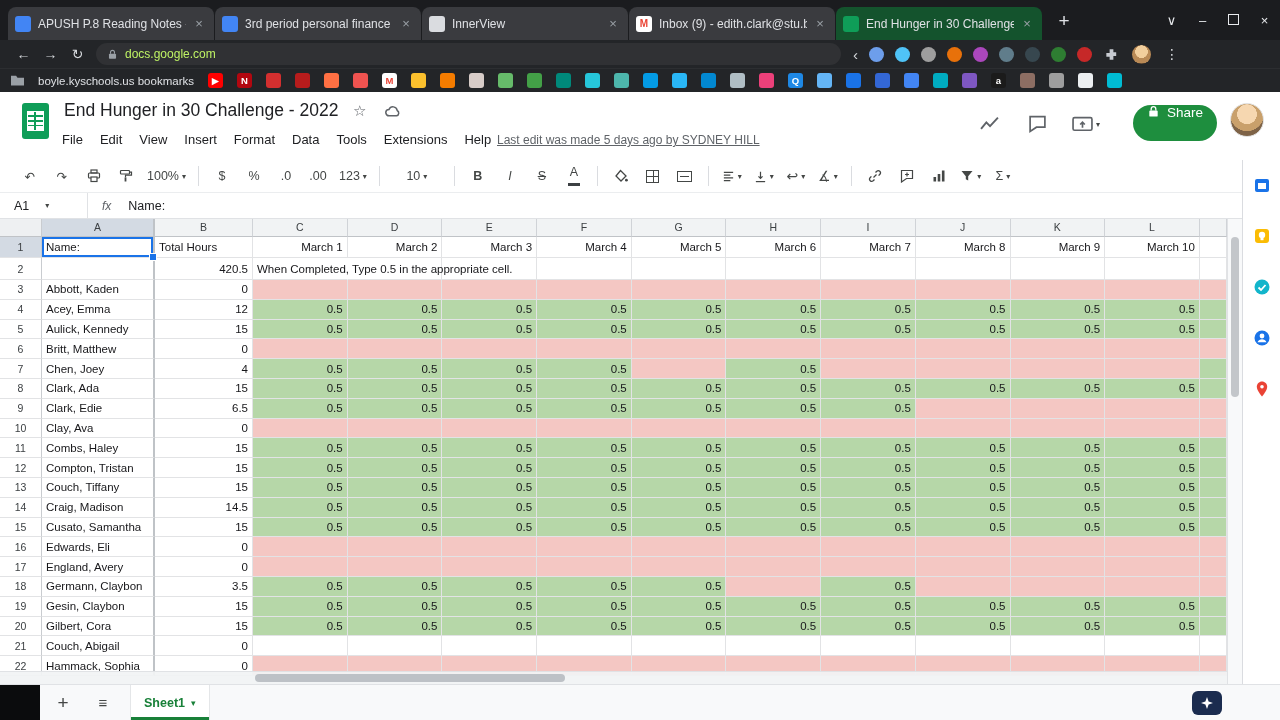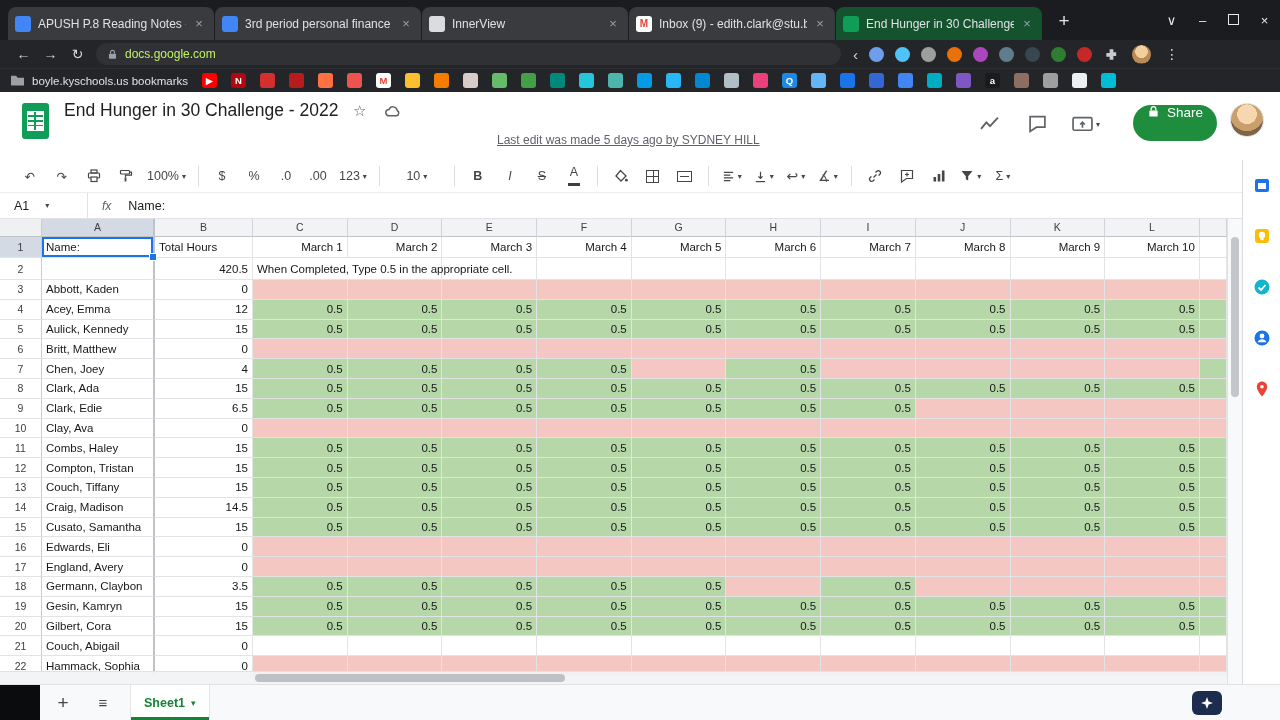--- a/index.html
+++ b/index.html
@@ -33,21 +33,21 @@
   .extdot{width:15px;height:15px;border-radius:50%;margin-left:11px;flex:none}
   #ext-puzzle{margin-left:12px}
   #browser-avatar{width:19px;height:19px;border-radius:50%;margin-left:13px;
       background:radial-gradient(circle at 50% 35%,#f2cf9d 0 40%,#b98a56 41% 75%,#6f5436 76%)}
   #browser-menu{margin-left:11px;color:#d5d8dc;font-size:14px;width:20px;text-align:center}
 
   
   #bookmarksbar{position:absolute;top:68px;left:0;width:1280px;height:24px;background:#232528;display:flex;align-items:center;
       font-size:11.5px;color:#dfe1e5;border-top:1px solid #2c2e31;box-sizing:border-box}
   #bm-folder{margin-left:10px}
-  #bm-label{margin-left:7px;white-space:nowrap}
+  #bm-label{margin-left:13px;white-space:nowrap}
   #bm-favicons{display:flex;align-items:center}
   .bfav{width:15px;height:15px;border-radius:3px;margin-left:14px;font-size:9.5px;font-weight:bold;
       display:flex;align-items:center;justify-content:center;flex:none}
 
   
   #appheader{position:absolute;top:92px;left:0;width:1268px;height:68px;background:#fff}
   #sheets-logo{position:absolute;left:22px;top:11px;width:27px;height:36px;background:#0f9d58;border-radius:3px}
   #sheets-logo .logo-lines{position:absolute;left:6px;top:9px;width:15px;height:18px;background:
       linear-gradient(to right,transparent 0 6.5px,#0f9d58 6.5px 8.2px,transparent 8.2px),
       repeating-linear-gradient(to bottom,#fff 0 3.4px,#0f9d58 3.4px 4.8px);outline:1px solid #fff;background-color:#fff}
@@ -255,20 +255,31 @@
   <div id="sheets-logo">
       <div class="logo-lines"></div>
     </div>
   <div id="doc-title">End Hunger in 30 Challenge - 2022</div>
   <span id="star-icon">☆</span>
   <span id="cloud-icon">
     <svg width="18" height="14" viewBox="0 0 16 13">
         <path d="M4.3 11a3 3 0 0 1 0-6 4 4 0 0 1 7.6 1A2.7 2.7 0 0 1 11.3 11z" fill="none" stroke="#5f6368" stroke-width="1.4"></path>
       </svg>
   </span>
+  <div id="menubar">
+      <span class="menu-item">File</span>
+      <span class="menu-item">Edit</span>
+      <span class="menu-item">View</span>
+      <span class="menu-item">Insert</span>
+      <span class="menu-item">Format</span>
+      <span class="menu-item">Data</span>
+      <span class="menu-item">Tools</span>
+      <span class="menu-item">Extensions</span>
+      <span class="menu-item">Help</span>
+    </div>
   <div id="last-edit">Last edit was made 5 days ago by SYDNEY HILL</div>
   <span id="hdr-activity">
     <svg width="19" height="15" viewBox="0 0 18 14">
         <polyline points="1,12 6,6 9.5,9.5 17,1.5" fill="none" stroke="#5f6368" stroke-width="1.8"></polyline>
       </svg>
   </span>
   <span id="hdr-comment">
     <svg width="19" height="19" viewBox="0 0 18 18">
         <path d="M2 2.5h14v10H8l-6 4z" fill="none" stroke="#5f6368" stroke-width="1.6"></path>
       </svg>
@@ -710,21 +721,21 @@
         <div class="cell c-day ta-r col-g">0.5</div>
         <div class="cell c-day ta-r col-p"></div>
         <div class="cell c-day ta-r col-g">0.5</div>
         <div class="cell c-day ta-r col-p"></div>
         <div class="cell c-day ta-r col-p"></div>
         <div class="cell c-day ta-r col-p"></div>
         <div class="cell c-m col-p"></div>
       </div>
       <div class="grow rd">
         <div class="rowhdr">19</div>
-        <div class="cell c-a ta-l">Gesin, Kamryn</div>
+        <div class="cell c-a ta-l">Gesin, Claybon</div>
         <div class="cell c-b ta-r">15</div>
         <div class="cell c-day ta-r col-g">0.5</div>
         <div class="cell c-day ta-r col-g">0.5</div>
         <div class="cell c-day ta-r col-g">0.5</div>
         <div class="cell c-day ta-r col-g">0.5</div>
         <div class="cell c-day ta-r col-g">0.5</div>
         <div class="cell c-day ta-r col-g">0.5</div>
         <div class="cell c-day ta-r col-g">0.5</div>
         <div class="cell c-day ta-r col-g">0.5</div>
         <div class="cell c-day ta-r col-g">0.5</div>

